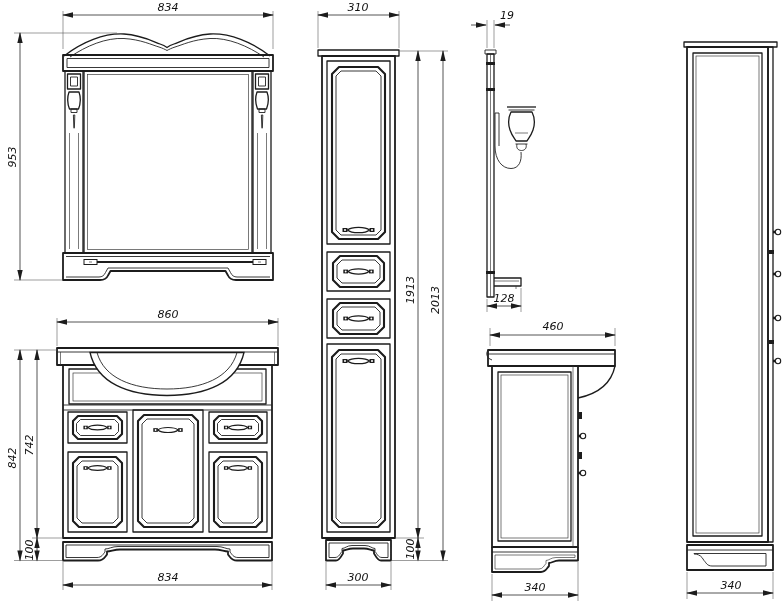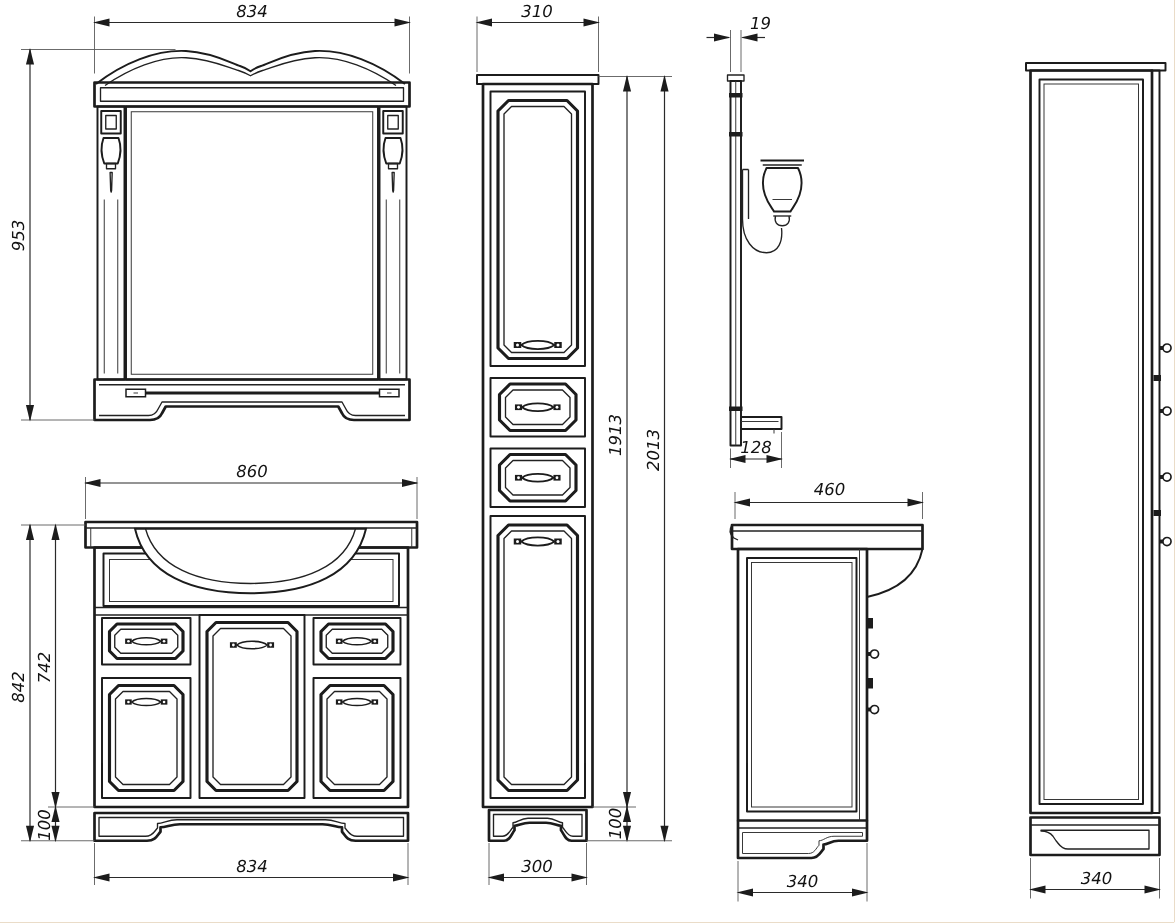--- a/index.html
+++ b/index.html
@@ -1,16 +1,16 @@
 <!DOCTYPE html>
 <html><head>
 <meta charset="utf-8">
 <style>
   html,body { margin:0; padding:0; background:#fff; }
-  .stage { width:783px; height:615px; position:relative; background:#a16207; }
+  .stage { width:783px; height:615px; position:relative; background:#4d7c0f; }
   svg { display:block; }
   .o  { fill:none; stroke:#1c1c1c; stroke-width:1.8; stroke-linejoin:round; }
   .m  { fill:none; stroke:#1c1c1c; stroke-width:1.3; stroke-linejoin:round; }
   .b2 { fill:none; stroke:#1c1c1c; stroke-width:2.1; stroke-linejoin:round; }
   .t  { fill:none; stroke:#222;    stroke-width:0.9; stroke-linejoin:round; }
   .f  { fill:none; stroke:#333;    stroke-width:0.65; }
   .blk{ fill:#1c1c1c; stroke:none; }
   .wf { fill:#fff; stroke:#1c1c1c; }
   .dl { stroke:#2a2a2a; stroke-width:0.8; fill:none; }
   .xl { stroke:#5a5a5a; stroke-width:0.6; fill:none; }

